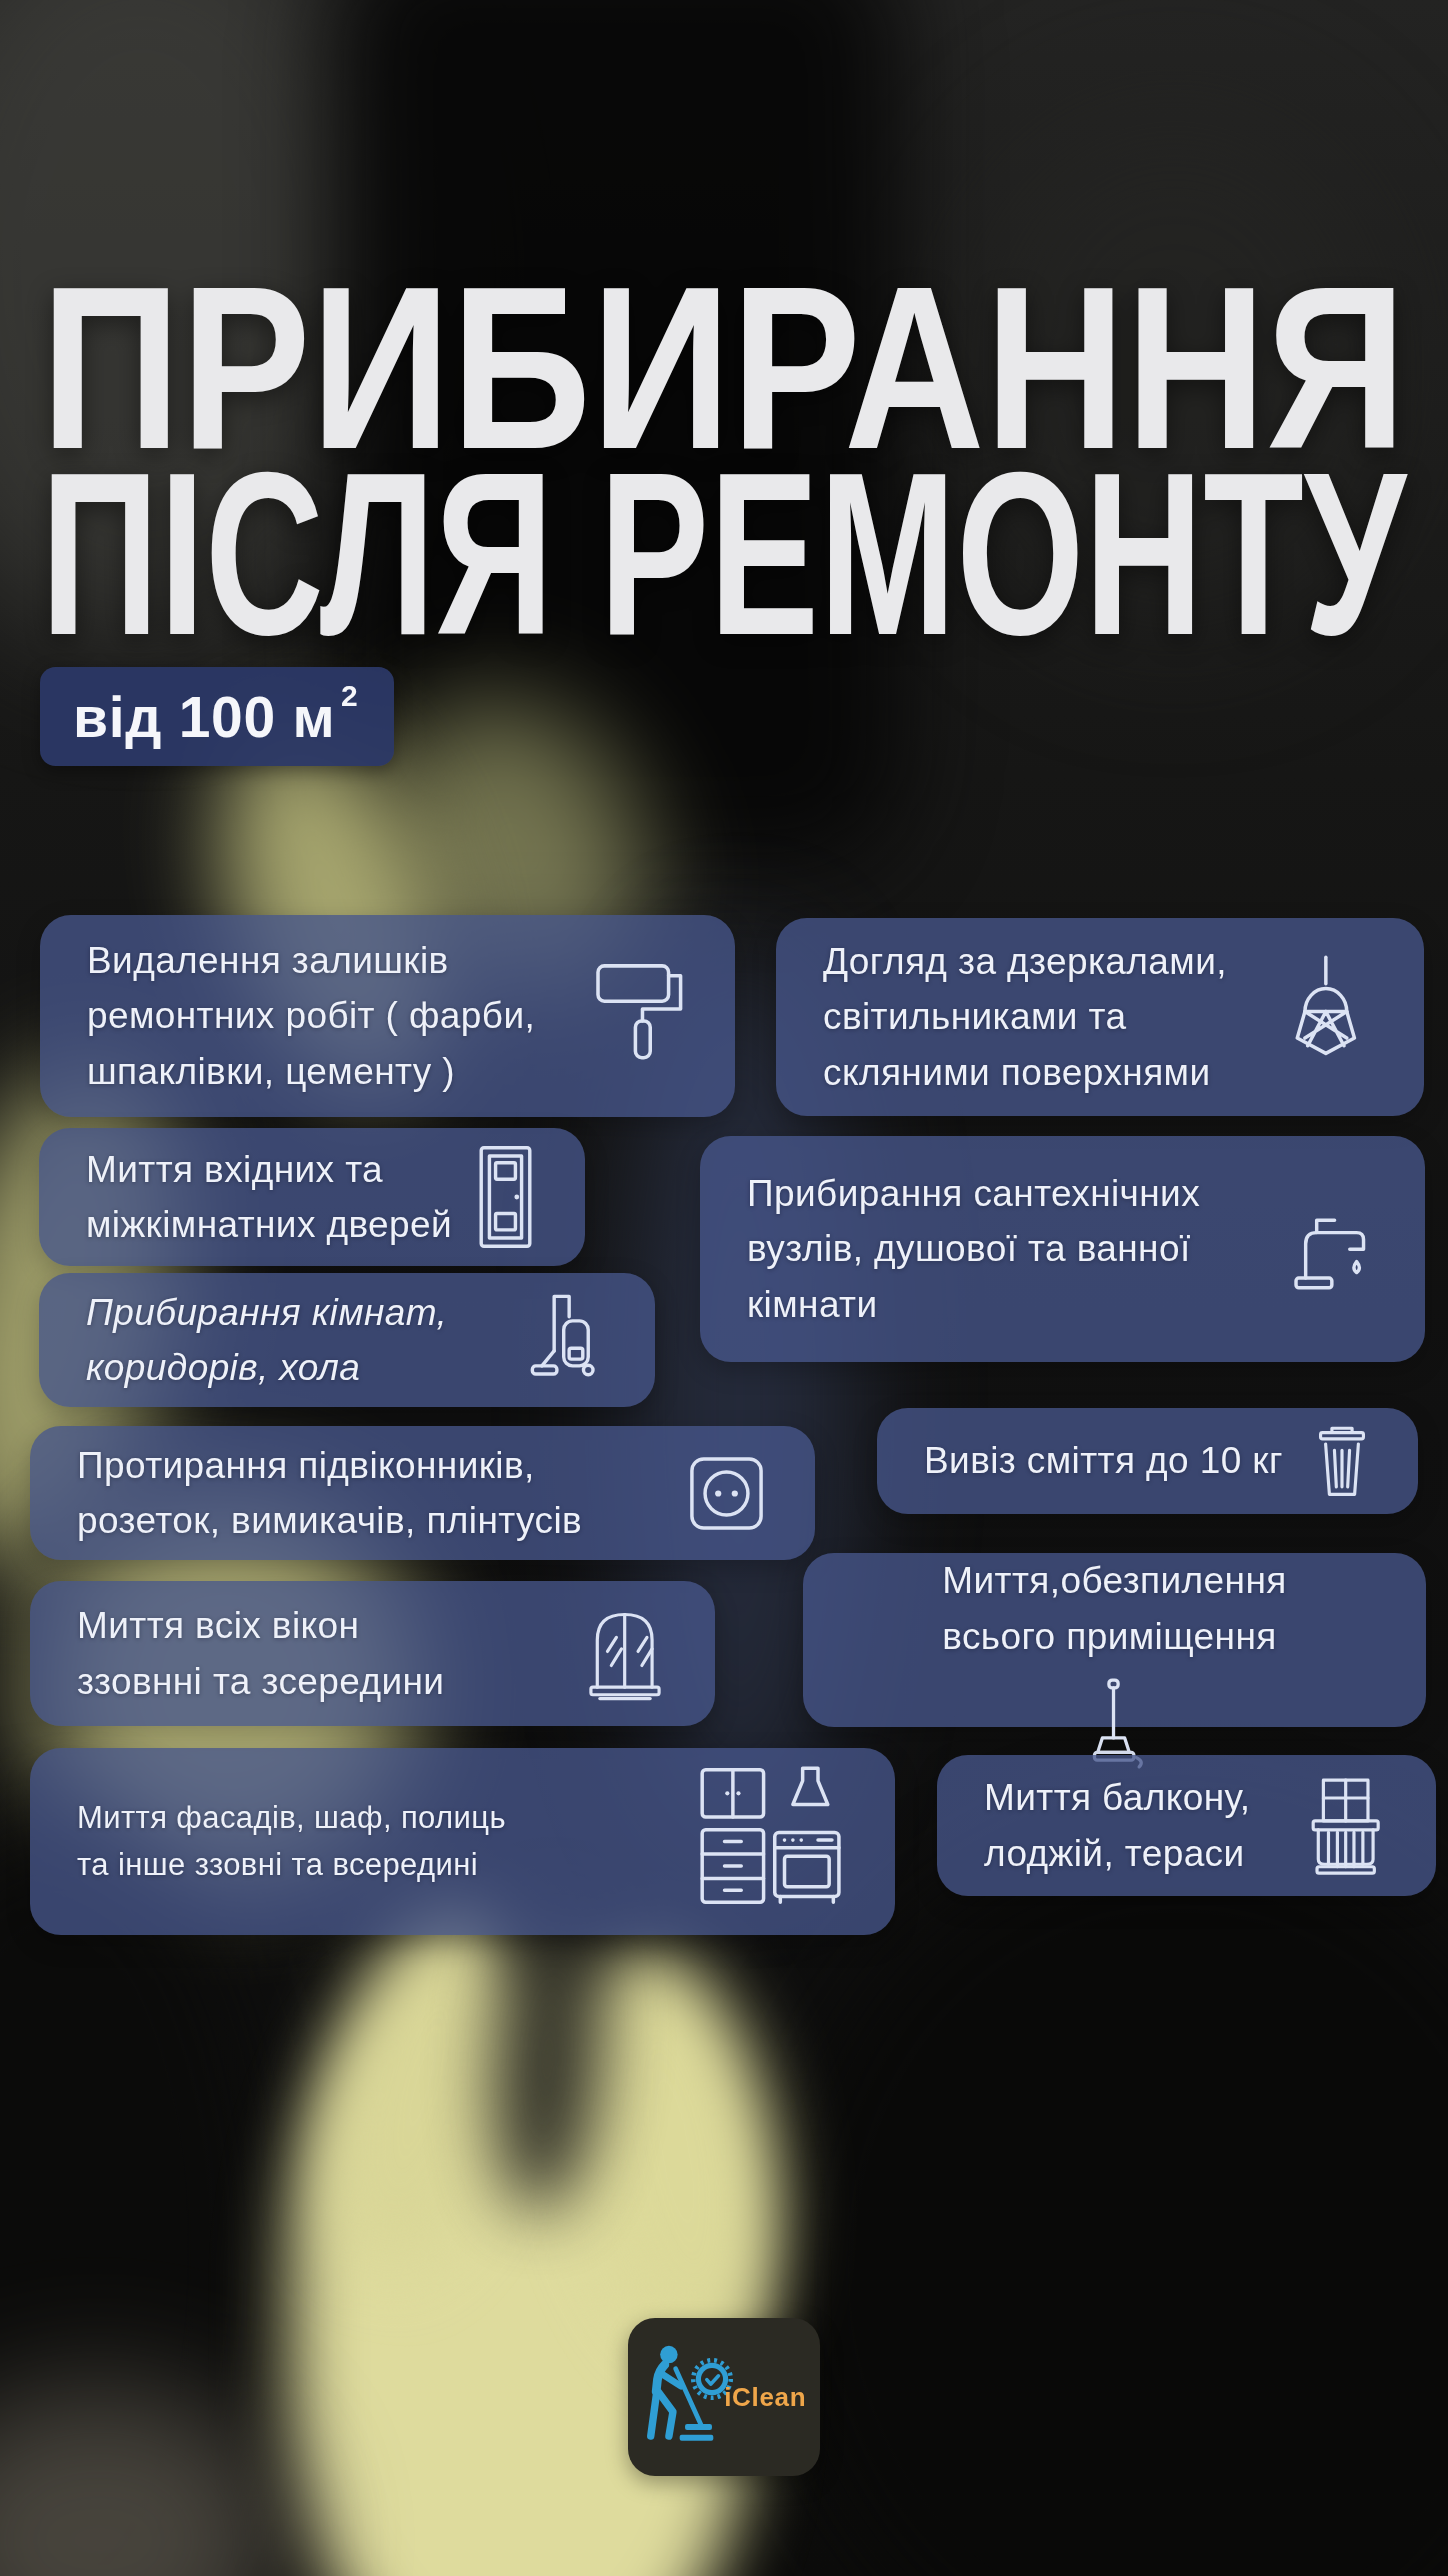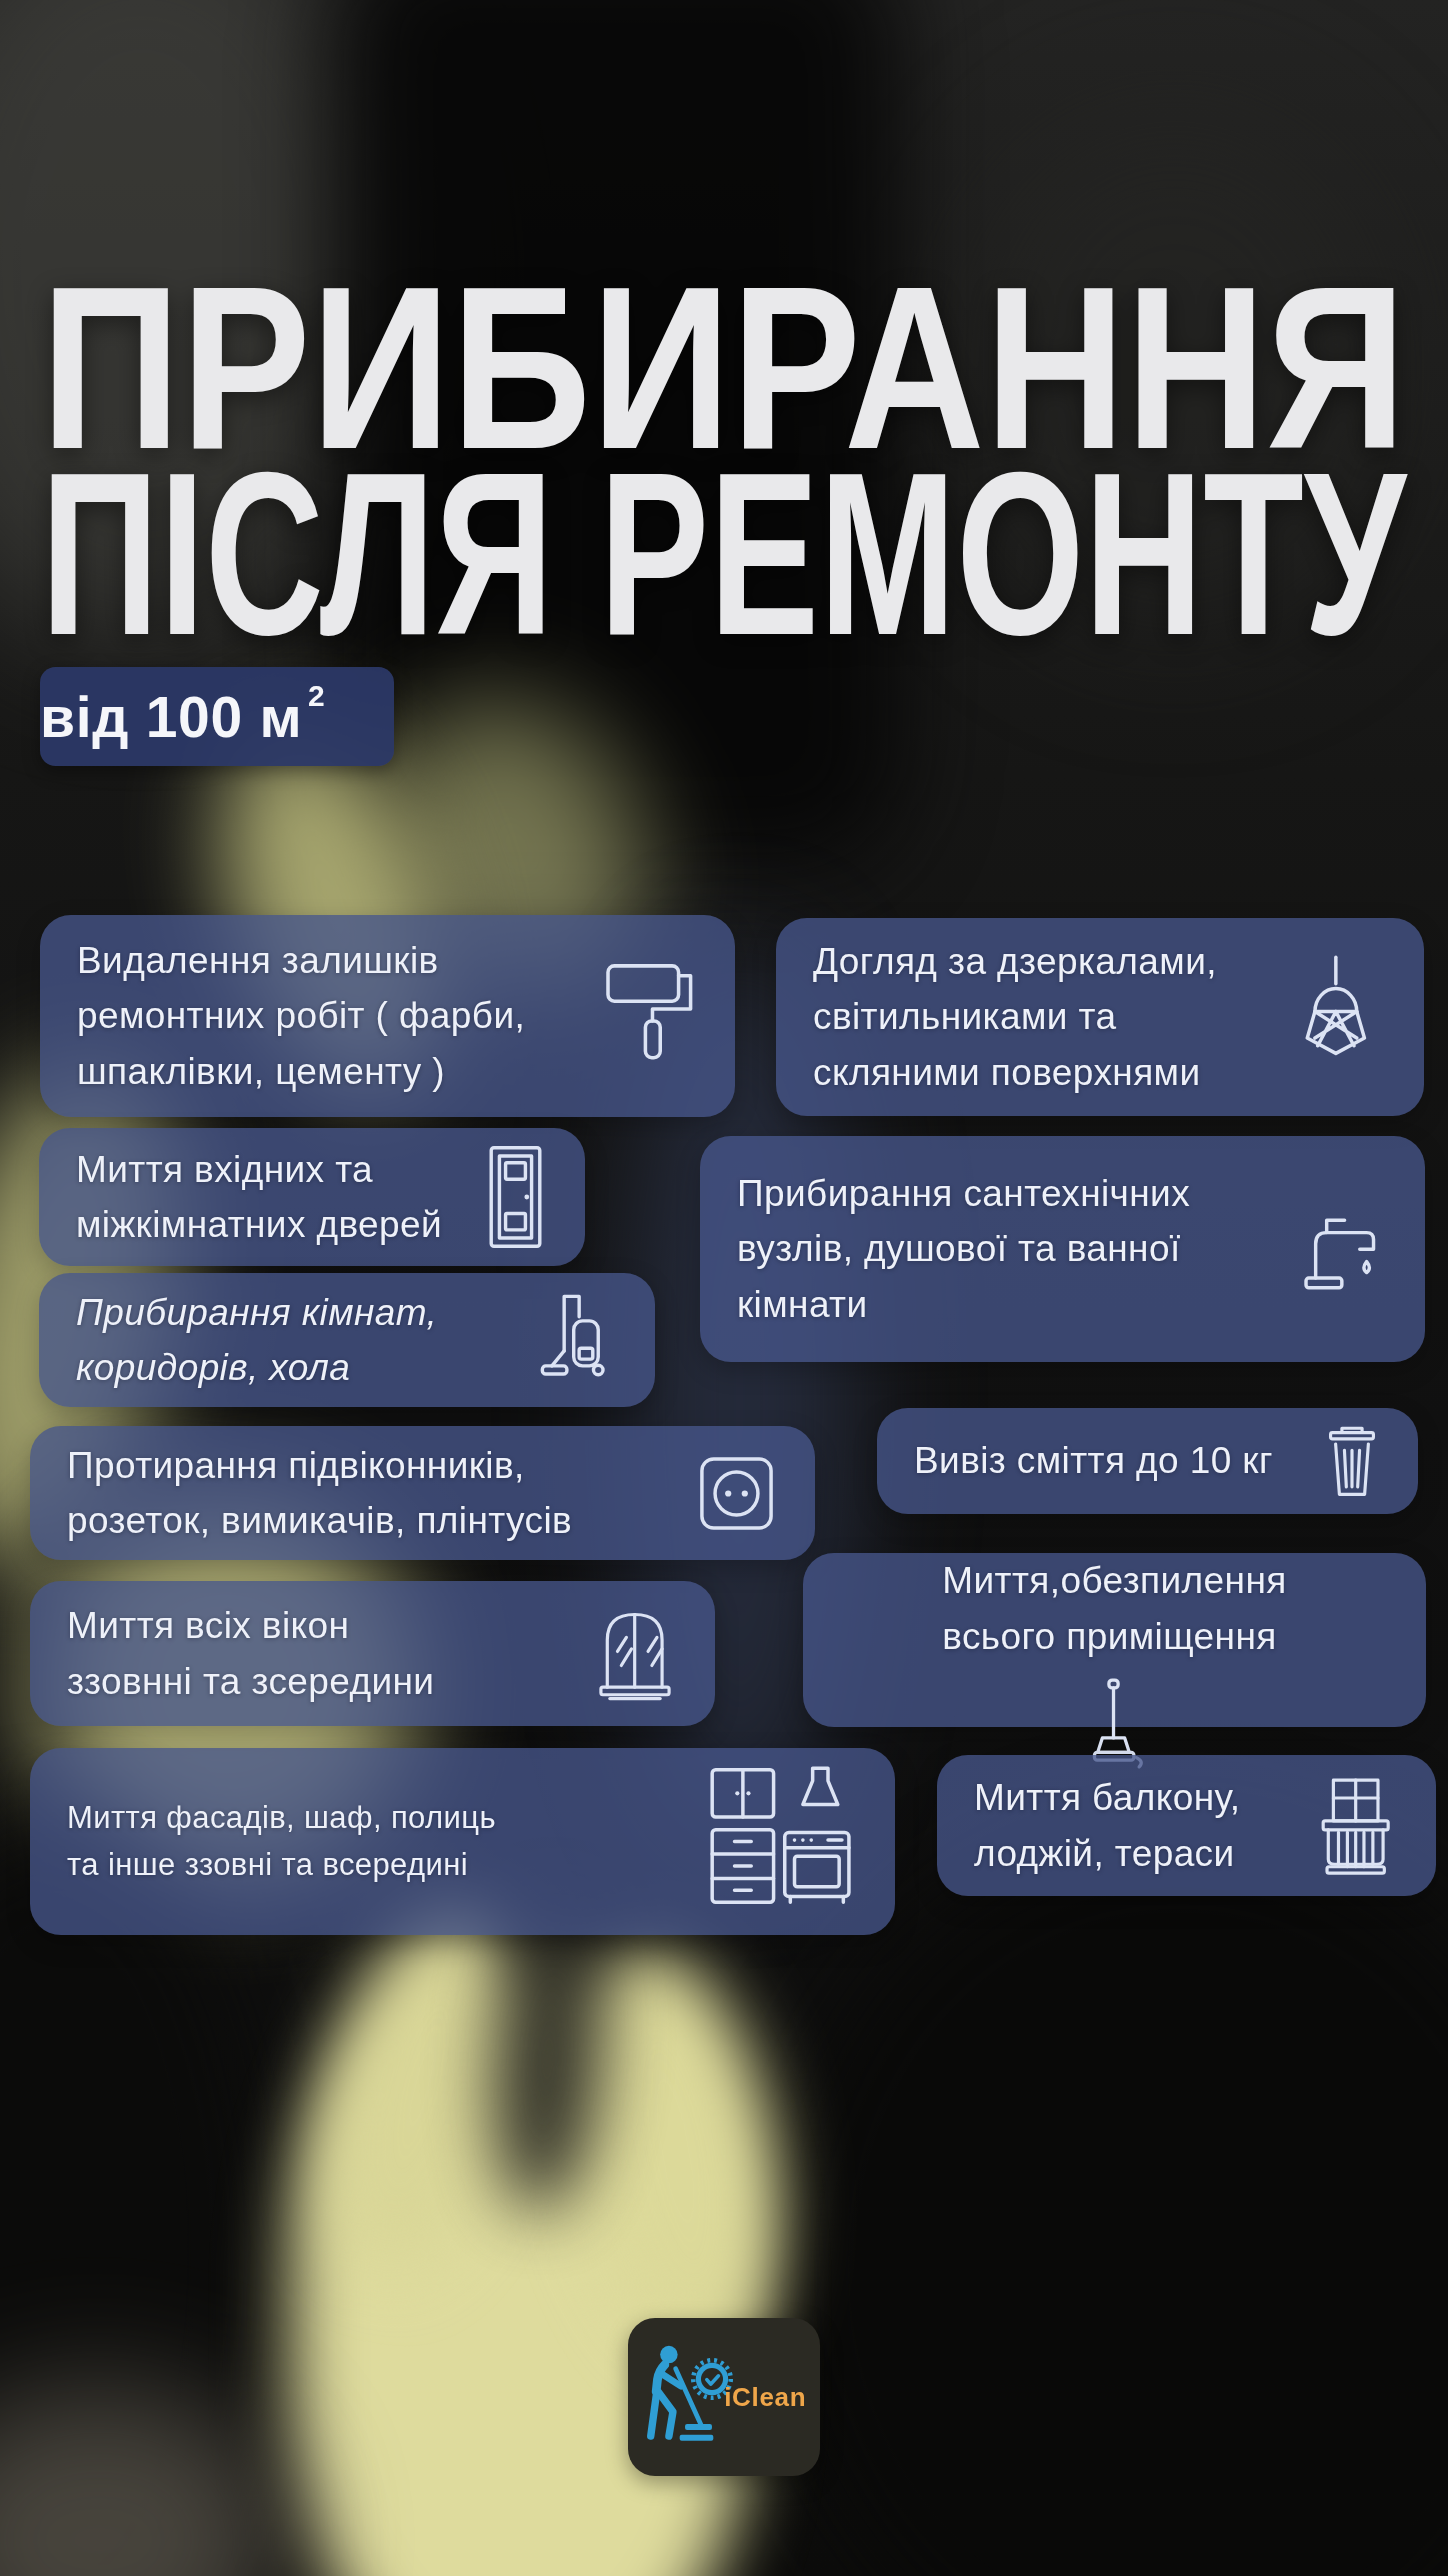--- a/index.html
+++ b/index.html
@@ -24,26 +24,26 @@
   .b-glovefr{left:580px;top:1946px;width:191px;height:410px;background:#dcd999;filter:blur(34px);transform:rotate(-10deg);}
   .b-fingergap{left:495px;top:1903px;width:106px;height:311px;background:#1f1f1b;filter:blur(34px);transform:rotate(4deg);opacity:.9;}
   .b-bottomleft{left:-92px;top:2384px;width:382px;height:311px;background:#565249;filter:blur(60px);opacity:.8;}
   
   .title{position:absolute;left:39px;filter:drop-shadow(0 7px 12.7px rgba(0,0,0,.45));}
   .title text{font-family:"Liberation Sans",sans-serif;font-weight:700;fill:#e9e9eb;}
   .t1{top:277px;}
   .t2{top:463px;}
   
   .badge{position:absolute;left:40px;top:667px;width:354px;height:99px;background:rgba(43,56,102,.95);
-         border-radius:15.6px;display:flex;align-items:center;box-sizing:border-box;
+         border-radius:15.6px;display:flex;align-items:center;padding-left:33px;box-sizing:border-box;
          color:#f5f6fa;font-weight:700;font-size:57px;letter-spacing:0.7px;box-shadow:0 5.7px 17px rgba(0,0,0,.35);}
   .badge sup{font-size:30px;position:relative;top:-21px;margin-left:5.7px;font-weight:700;}
   
   .card{position:absolute;display:flex;align-items:center;justify-content:space-between;gap:12.7px;
-        background:rgba(70,86,138,.78);border-radius:31px;box-sizing:border-box;padding:0 37px;
+        background:rgba(70,86,138,.78);border-radius:31px;box-sizing:border-box;padding:0 47px;
         box-shadow:0 8.5px 24px rgba(0,0,0,.22);}
   .card-text{font-size:37px;line-height:1.5;color:#eef1f9;white-space:pre;letter-spacing:0.4px;
              text-shadow:0 1.4px 4.2px rgba(8,12,28,.35);}
   .big .card-text{font-size:31px;}
   .icon{flex-shrink:0;fill:none;stroke:#dce3f4;stroke-width:5;stroke-linecap:round;stroke-linejoin:round;}
   .icon .fill{fill:#dce3f4;stroke:none;}
   
   .logo{position:absolute;left:628px;top:2318px;width:192px;height:158px;background:#2b2a23;border-radius:27px;
         display:flex;align-items:center;justify-content:center;box-shadow:0 7px 21px rgba(0,0,0,.35);}
   .logo-text{color:#efa64a;font-weight:700;font-size:26px;letter-spacing:0.7px;margin-left:-10px;}

